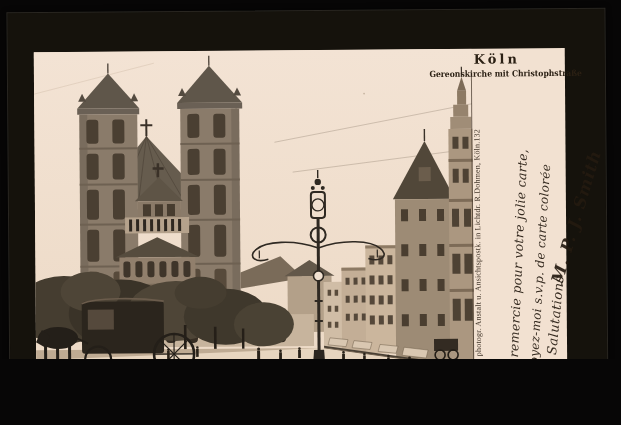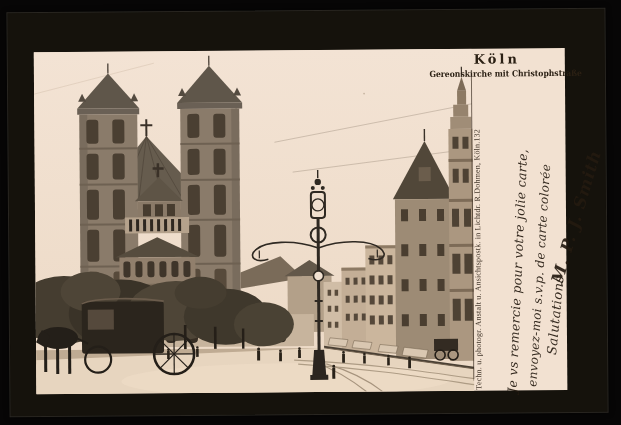--- a/index.html
+++ b/index.html
@@ -1,16 +1,16 @@
 <!DOCTYPE html>
 <html><head>
 <meta charset="utf-8">
 <style>
   html,body{margin:0;padding:0;background:#070606;}
-  .stage{position:relative;width:621px;height:425px;background:#070606;overflow:hidden;
+  .stage{position:relative;width:621px;height:359px;background:#070606;overflow:hidden;
          font-family:"DejaVu Serif",serif;}
   .card{position:absolute;left:9px;top:11px;width:597px;height:403px;background:#15120c;
         transform:rotate(-.45deg);outline:1px solid rgba(175,165,140,.22);
         box-shadow:0 0 6px rgba(0,0,0,.8);}
   .interior{position:absolute;left:26px;top:39px;width:531px;height:342px;background:#f2e1d1;}
   .photo-wrap{position:absolute;left:0;top:0;width:438px;height:342px;}
   .photo-wrap svg{display:block;}
   .sep{position:absolute;left:437px;top:26px;width:1px;height:304px;background:rgba(62,48,35,.45);}
   .title-block{position:absolute;left:388px;top:4px;width:150px;text-align:center;color:#2b2014;}
   .city{font:700 13px/1.15 "DejaVu Serif",serif;letter-spacing:3px;}

